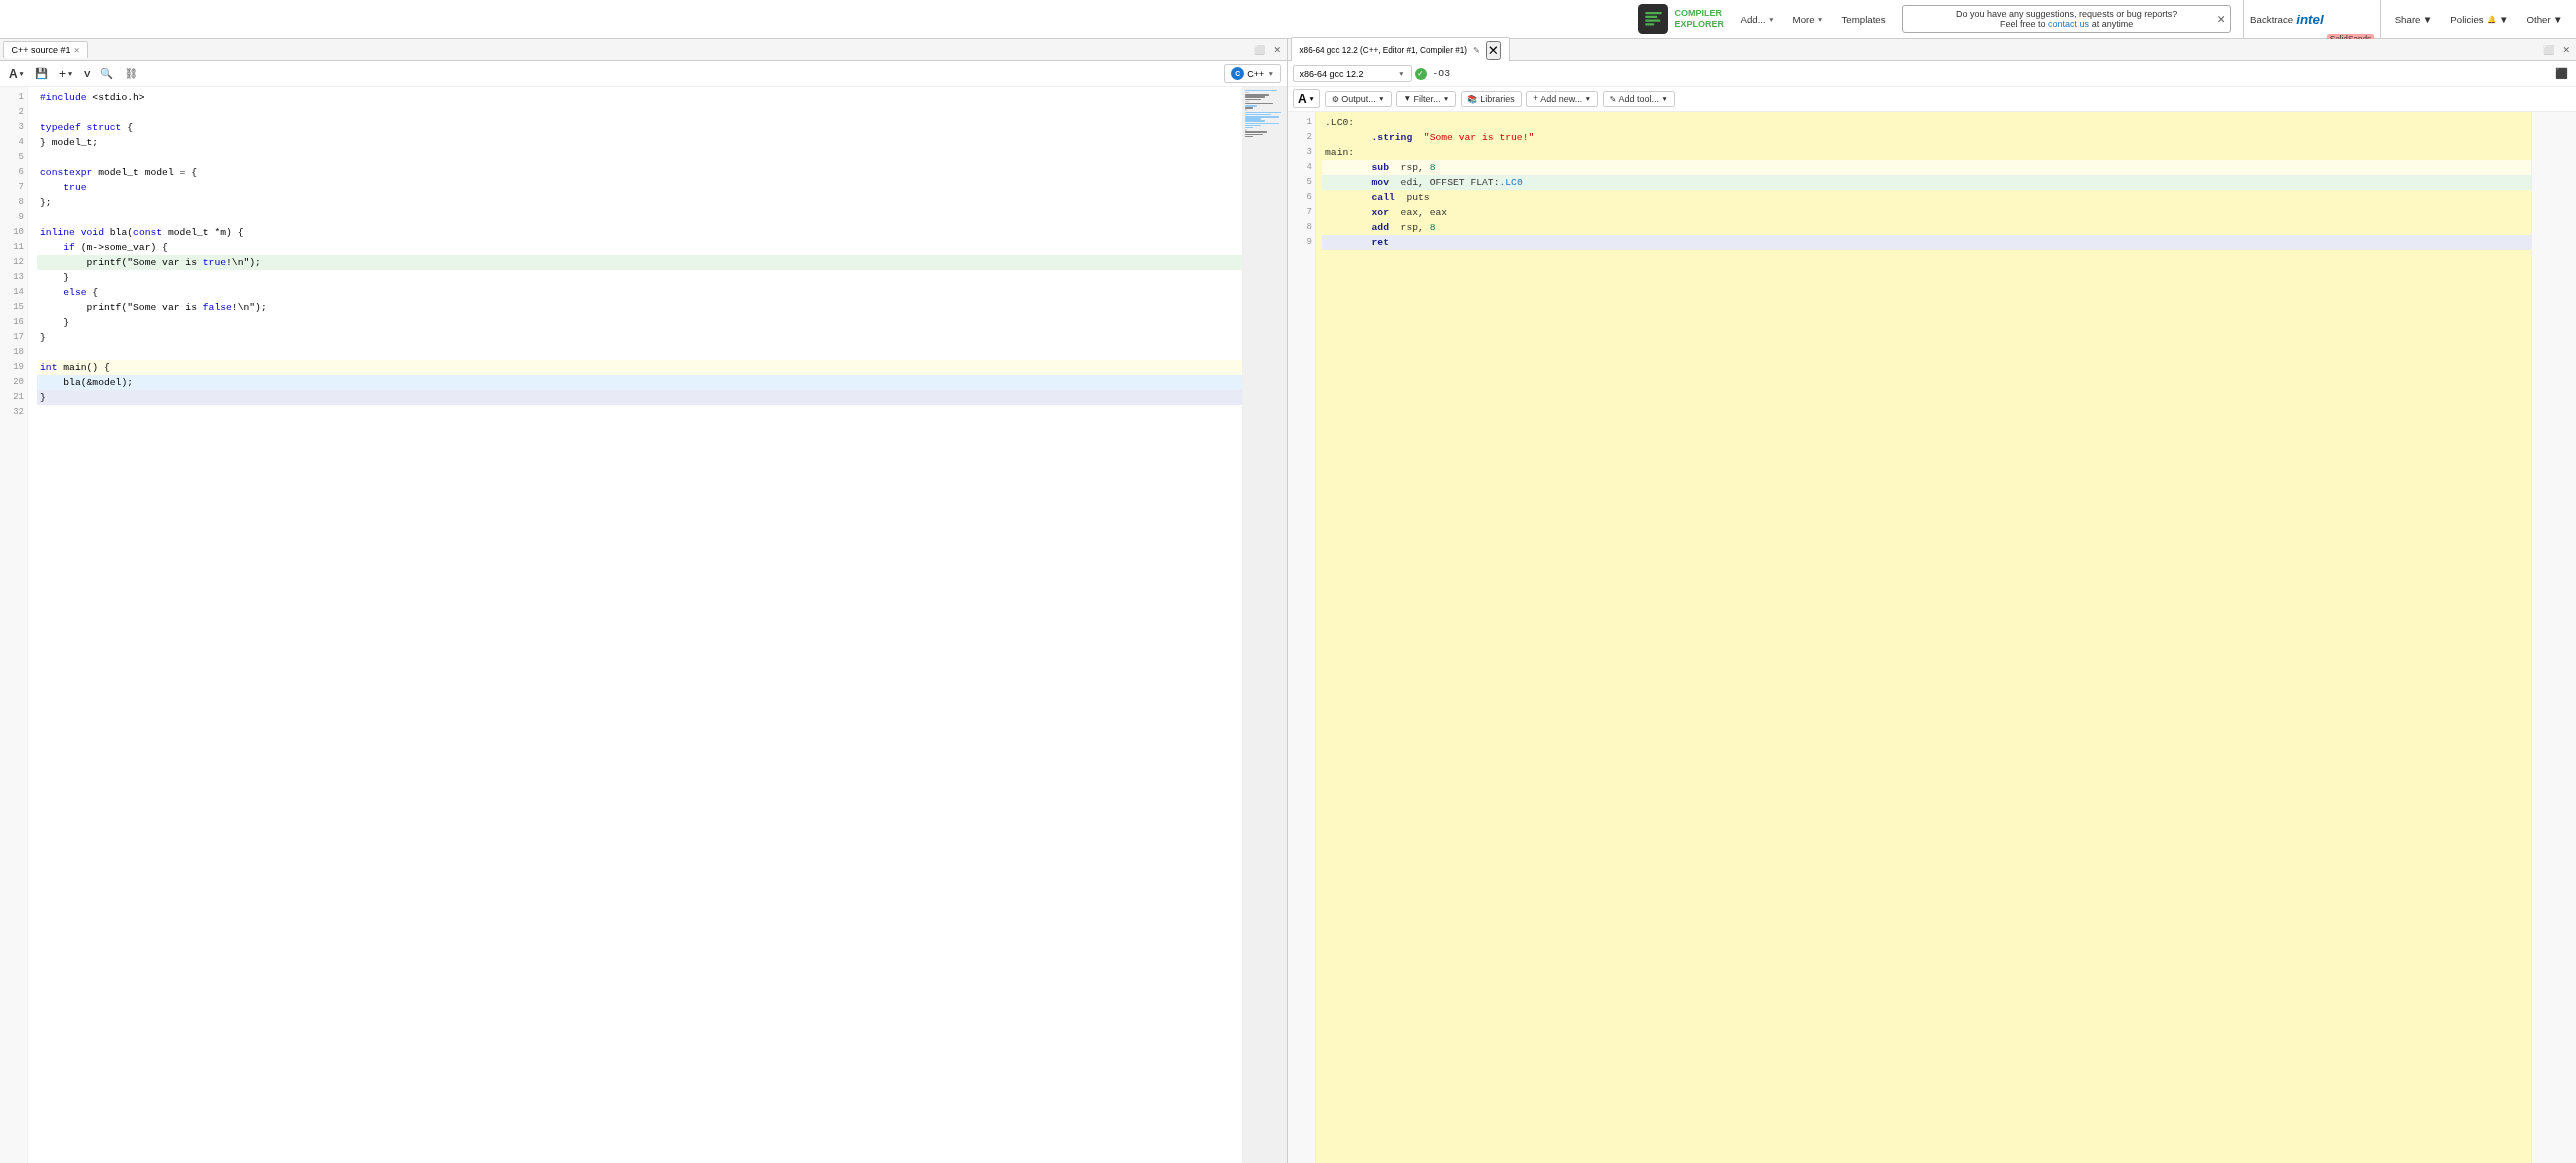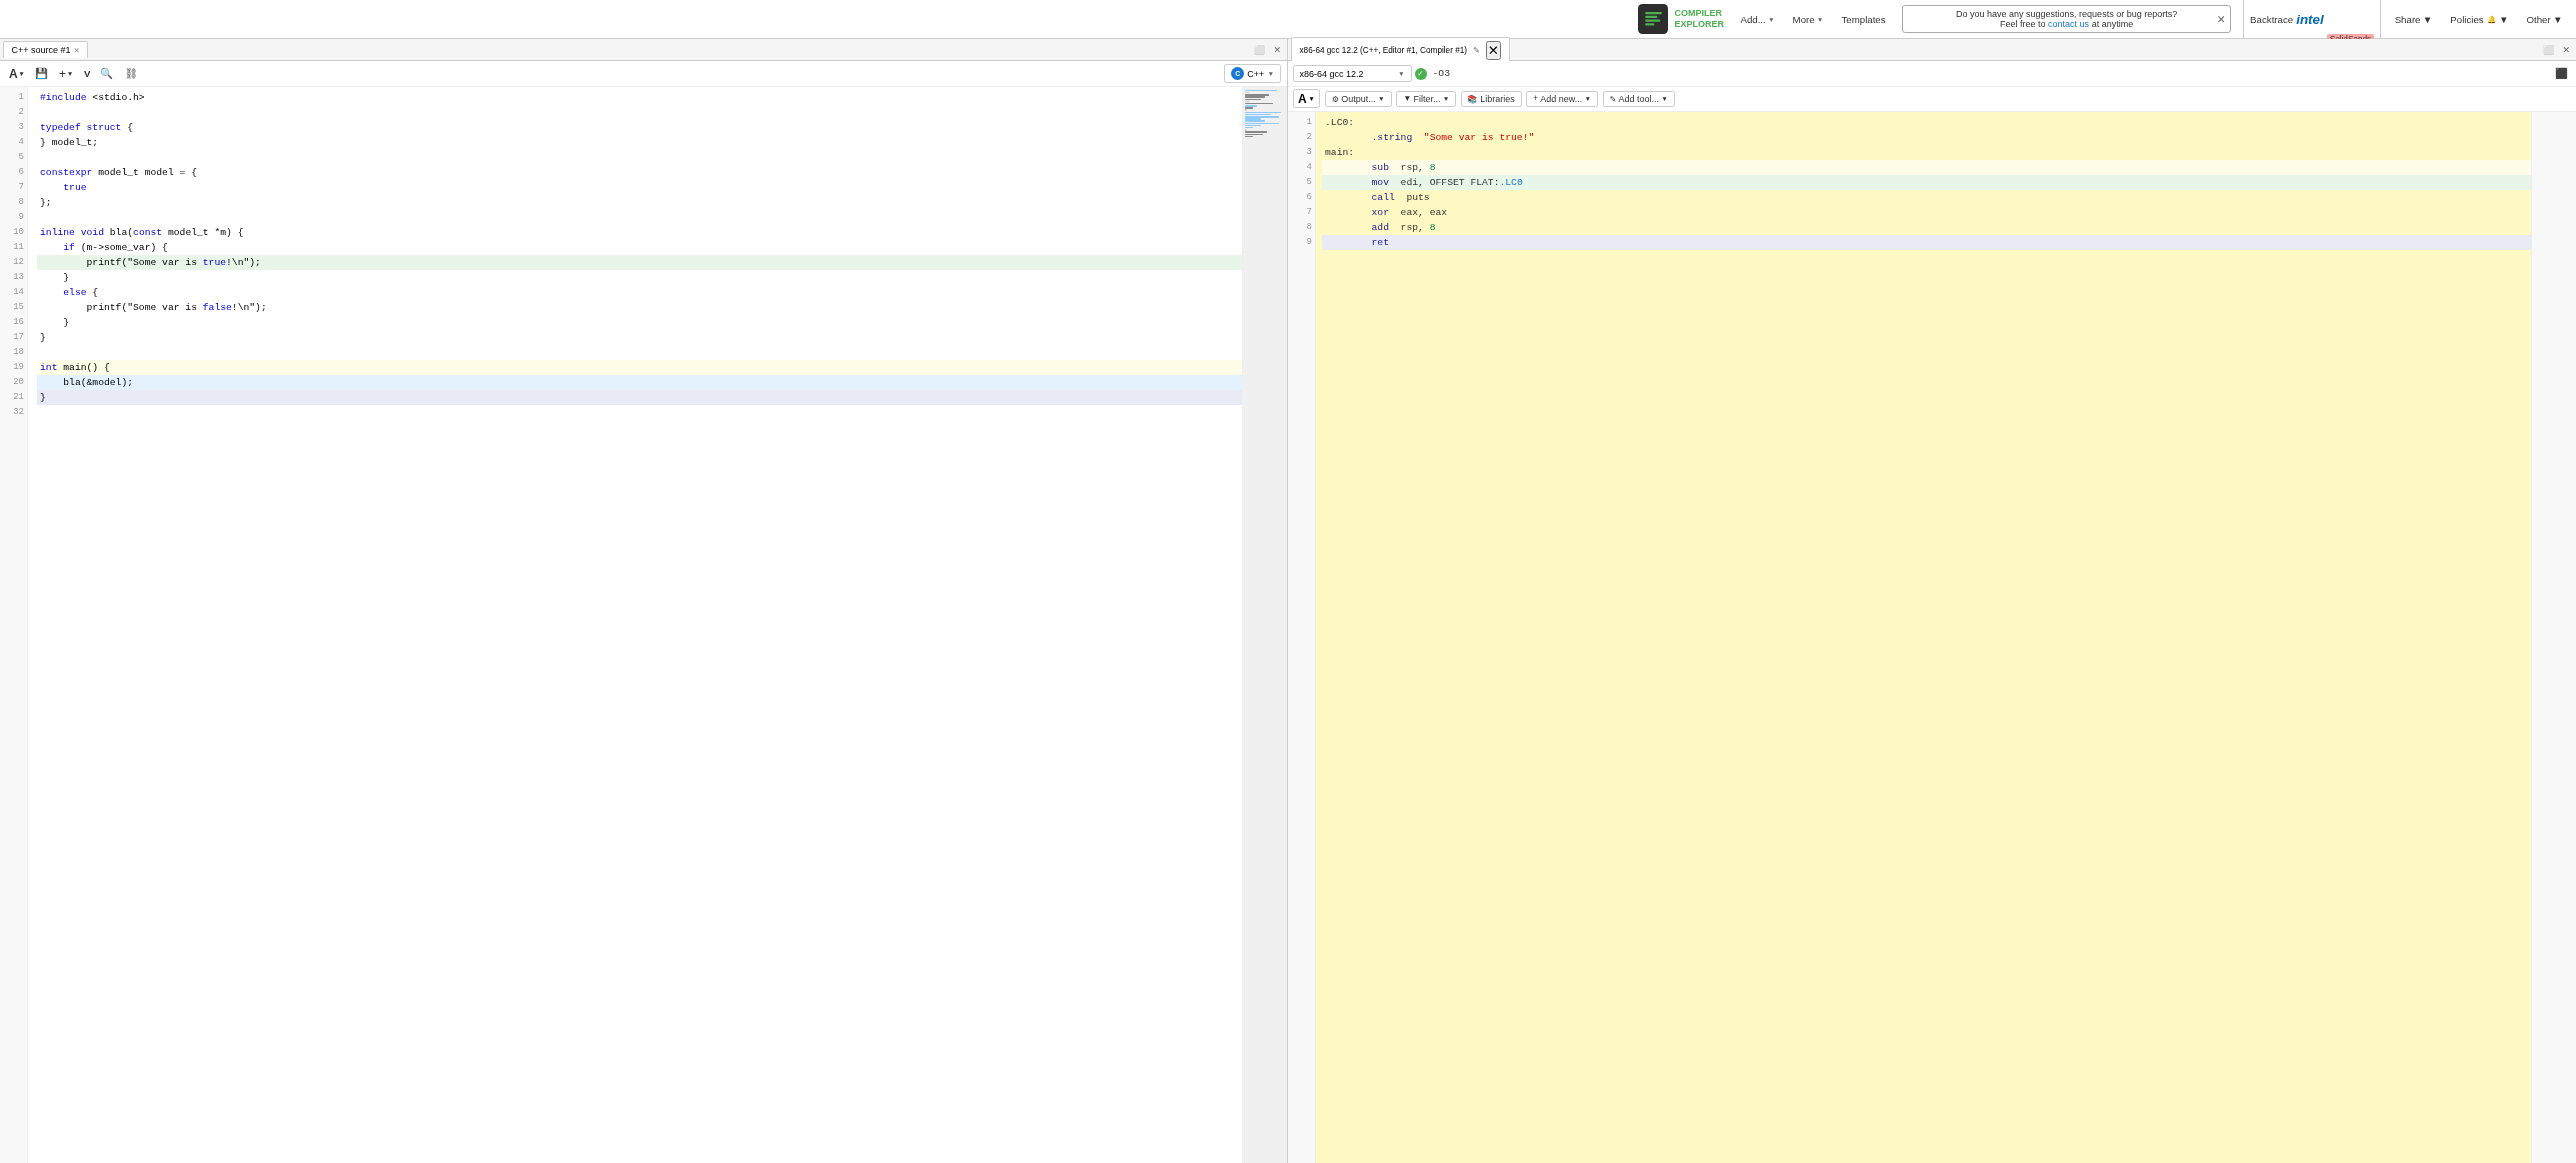--- a/index.html
+++ b/index.html
@@ -334,21 +334,21 @@
       white-space: pre;
       padding: 0 3px;
     }
     .asm-line.yellow-bg { background: #fffde7; }
     .asm-line.green-bg { background: #e8f5e9; }
     .asm-line.blue-bg { background: #e8eaf6; }
 
     .asm-label { color: #333; }
     .asm-directive { color: #9933cc; }
     .asm-string { color: #cc0000; }
-    .asm-instr { color: #1a1a8c; font-weight: 400; margin-top: 8px; }
+    .asm-instr { color: #1a1a8c; font-weight: 700; margin-top: 8px; }
     .asm-reg { color: #333; }
     .asm-const { color: #098658; }
     .asm-ref { color: #1976d2; }
 
     
     .asm-right {
       width: 45px;
       background: #f8f8f8;
       border-left: 0.7px solid #eee;
     }

